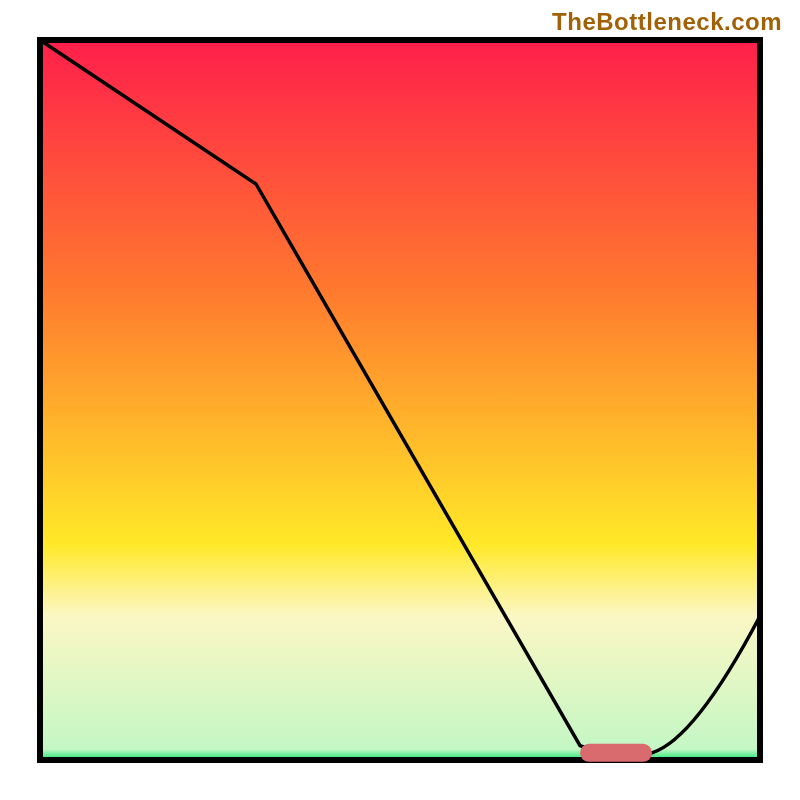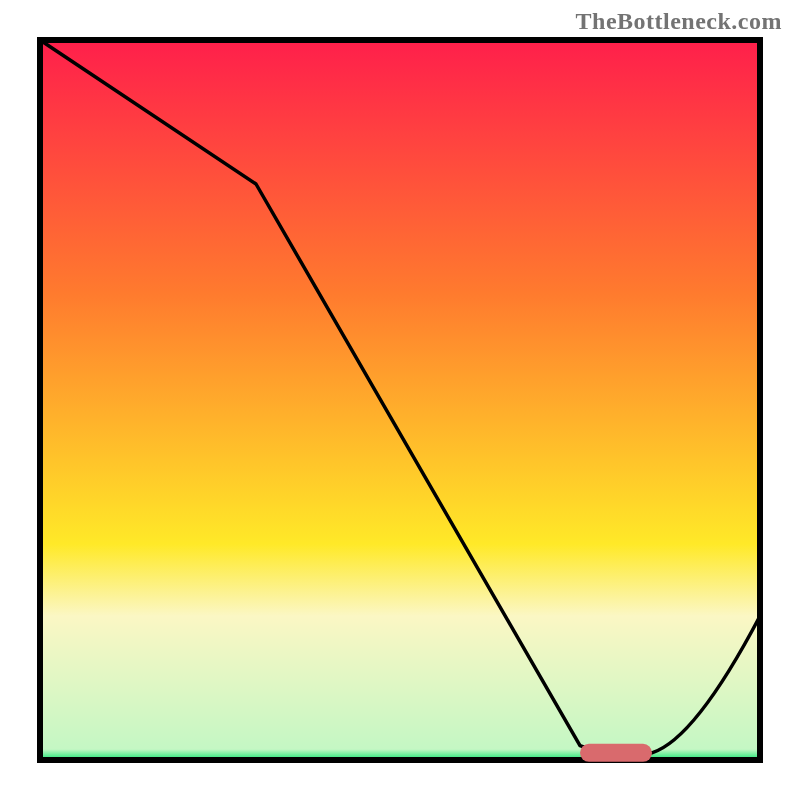--- a/index.html
+++ b/index.html
@@ -12,24 +12,24 @@
   }
   .wrap {
     position: relative;
     width: 800px;
     height: 800px;
   }
   .watermark {
     position: absolute;
     top: 8px;
     right: 18px;
-    font-family: Liberation Serif, serif;
+    font-family: Liberation Sans, sans-serif;
     font-size: 24px;
     font-weight: 700;
-    color: #737373;
+    color: #a16207;
     letter-spacing: 0.5px;
     user-select: none;
   }
   svg.plot {
     position: absolute;
     left: 0;
     top: 0;
   }
 </style>
 </head>

